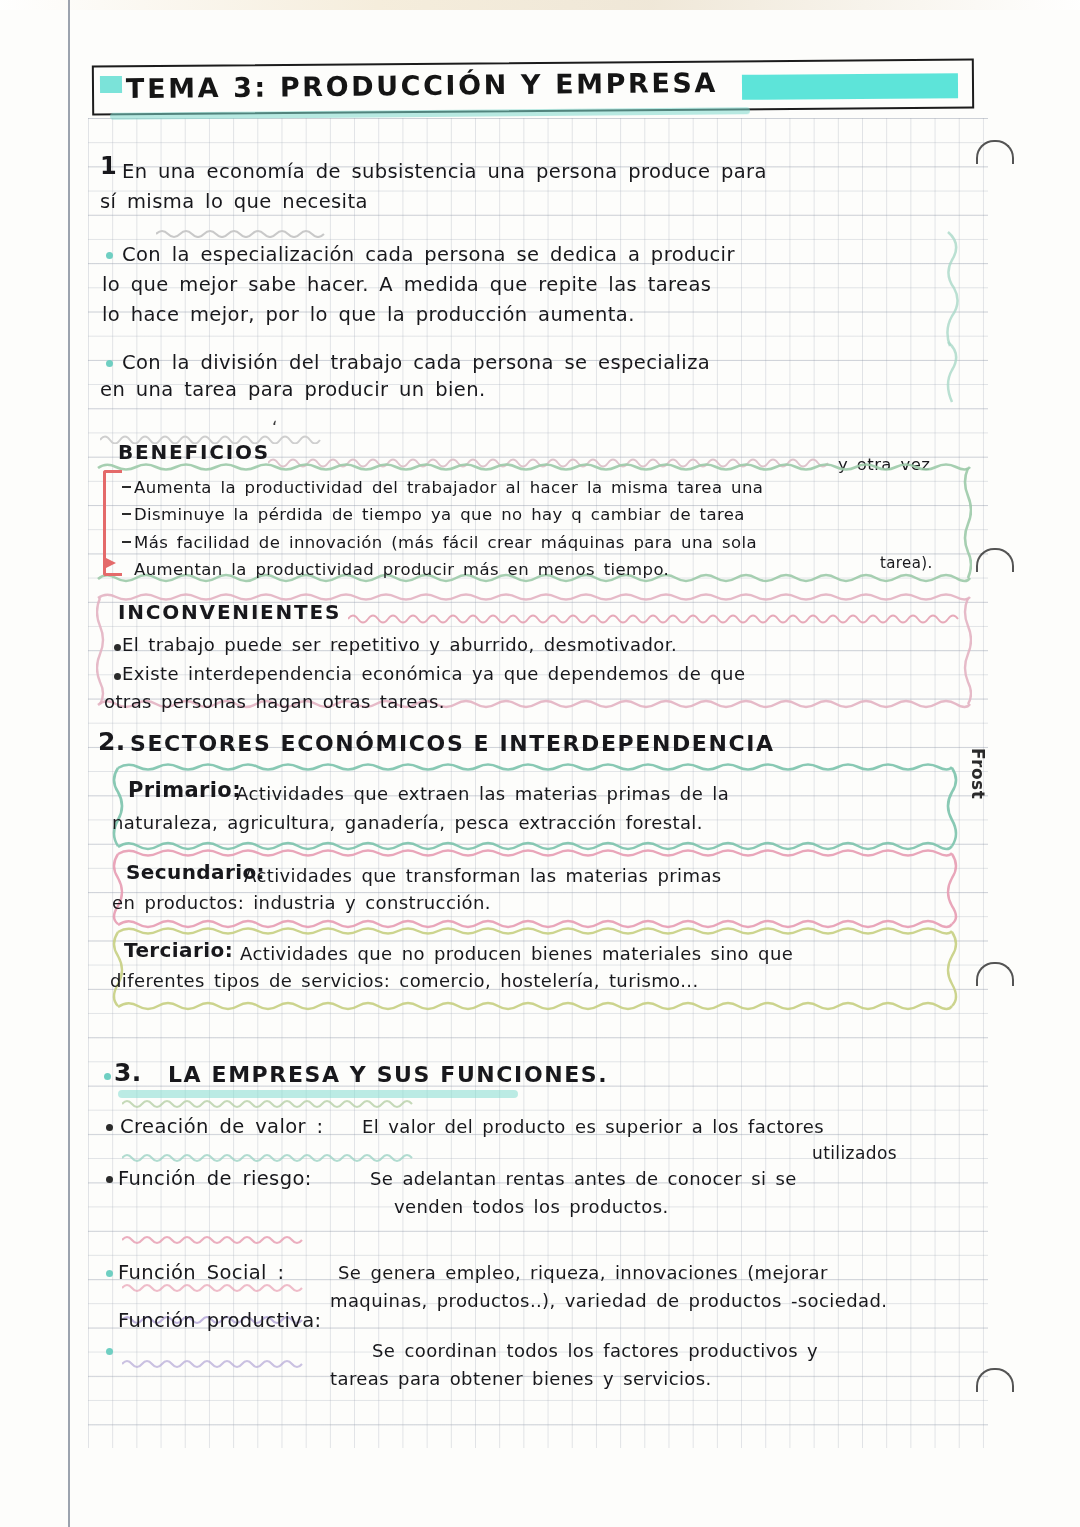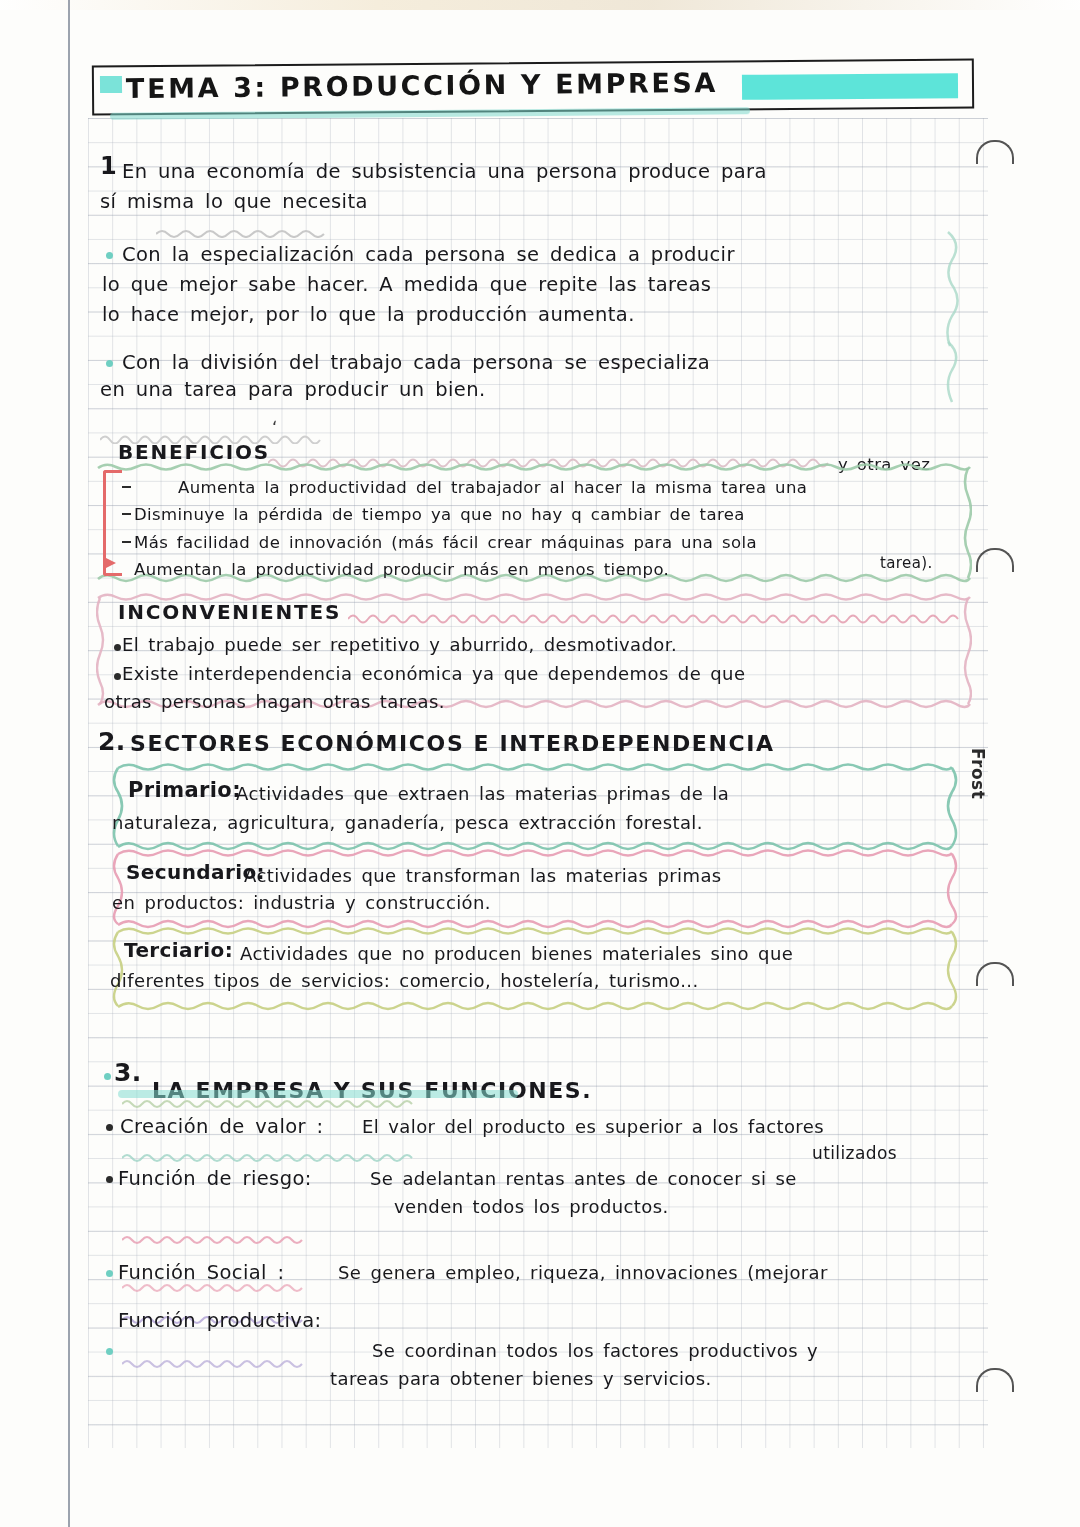--- a/index.html
+++ b/index.html
@@ -301,21 +301,21 @@
   <svg class="box-wave" style="left:96px;top:462px;" width="876" height="122" viewBox="0 0 876 122" preserveAspectRatio="none">
     <path d="M2 6 Q10 0 20 5 T40 5 T60 5 T80 5 T100 5 T120 5 T140 5 T160 5 T180 5 T200 5 T220 5 T240 5 T260 5 T280 5 T300 5 T320 5 T340 5 T360 5 T380 5 T400 5 T420 5 T440 5 T460 5 T480 5 T500 5 T520 5 T540 5 T560 5 T580 5 T600 5 T620 5 T640 5 T660 5 T680 5 T700 5 T720 5 T740 5 T760 5 T780 5 T800 5 T820 5 T840 5 T860 5 T874 5" fill="none" stroke="#9ccaa8" stroke-width="2.6" opacity=".9"></path>
     <path d="M2 117 Q10 110 20 116 T40 116 T60 116 T80 116 T100 116 T120 116 T140 116 T160 116 T180 116 T200 116 T220 116 T240 116 T260 116 T280 116 T300 116 T320 116 T340 116 T360 116 T380 116 T400 116 T420 116 T440 116 T460 116 T480 116 T500 116 T520 116 T540 116 T560 116 T580 116 T600 116 T620 116 T640 116 T660 116 T680 116 T700 116 T720 116 T740 116 T760 116 T780 116 T800 116 T820 116 T840 116 T860 116 T874 116" fill="none" stroke="#9ccaa8" stroke-width="2.6" opacity=".9"></path>
     <path d="M872 6 Q866 20 872 34 Q878 48 872 62 Q866 76 872 90 Q878 102 872 116" fill="none" stroke="#9ccaa8" stroke-width="2.6" opacity=".9"></path>
   </svg>
 
   <div id="ben-bracket"></div>
   <div id="ben-arrow"></div>
 
   <div class="dash" style="left:122px;top:486px;"></div>
-  <div class="hw small-txt" style="left:134px;top:475px;margin-left:44px;">Aumenta la productividad del trabajador al hacer la misma tarea una</div>
+  <div class="hw small-txt" style="left:134px;top:475px;">Aumenta la productividad del trabajador al hacer la misma tarea una</div>
 
   <div class="dash" style="left:122px;top:513px;"></div>
   <div class="hw small-txt" style="left:134px;top:502px;">Disminuye la pérdida de tiempo ya que no hay q cambiar de tarea</div>
 
   <div class="dash" style="left:122px;top:541px;"></div>
   <div class="hw small-txt" style="left:134px;top:530px;">Más facilidad de innovación (más fácil crear máquinas para una sola</div>
 
   <div class="hw small-txt" style="left:880px;top:550px;font-size:15px;">tarea).</div>
 
   <div class="hw small-txt" style="left:122px;top:557px;margin-left:12px;">Aumentan la productividad producir más en menos tiempo.</div>
@@ -372,21 +372,21 @@
     <path d="M14 6 Q6 18 14 30 Q22 44 14 58 Q6 72 14 80" fill="none" stroke="#c6cf82" stroke-width="2.4" opacity=".9"></path>
     <path d="M848 6 Q856 18 848 30 Q840 44 848 58 Q856 72 848 80" fill="none" stroke="#c6cf82" stroke-width="2.4" opacity=".9"></path>
   </svg>
 
   <div class="hw" style="left:124px;top:938px;font-size:20px;font-weight:600;">Terciario:</div>
   <div class="hw small-txt" style="left:240px;top:941px;font-size:18px;">Actividades que no producen bienes materiales sino que</div>
   <div class="hw small-txt" style="left:110px;top:968px;font-size:18px;">diferentes tipos de servicios: comercio, hostelería, turismo...</div>
 
   <div class="bullet b-teal" style="left:104px;top:1073px;"></div>
   <div class="hw sec-num" style="left:114px;top:1058px;">3.</div>
-  <div class="hw sec-title" style="left:152px;top:1062px;margin-top:16px;">LA EMPRESA Y SUS FUNCIONES.</div>
+  <div class="hw sec-title" style="left:168px;top:1062px;">LA EMPRESA Y SUS FUNCIONES.</div>
   <div class="hl-underline" style="left:118px;top:1090px;width:400px;"></div>
 
   <svg class="wave" style="left:122px;top:1098px;" width="300" height="10" viewBox="0 0 300 10">
     <path d="M0 6 Q5 0 10 6 T20 6 T30 6 T40 6 T50 6 T60 6 T70 6 T80 6 T90 6 T100 6 T110 6 T120 6 T130 6 T140 6 T150 6 T160 6 T170 6 T180 6 T190 6 T200 6 T210 6 T220 6 T230 6 T240 6 T250 6 T260 6 T270 6 T280 6 T290 6" fill="none" stroke="#b6cfa8" stroke-width="2" opacity=".8"></path>
   </svg>
   <div class="bullet b-dark" style="left:106px;top:1124px;"></div>
   <div class="hw body-txt" style="left:120px;top:1112px;">Creación de valor :</div>
   <div class="hw small-txt" style="left:362px;top:1114px;font-size:18px;">El valor del producto es superior a los factores</div>
   <div class="hw small-txt" style="left:812px;top:1140px;font-size:17px;">utilizados</div>
 
@@ -397,20 +397,21 @@
   <div class="hw body-txt" style="left:118px;top:1164px;">Función de riesgo:</div>
   <div class="hw small-txt" style="left:370px;top:1166px;font-size:18px;">Se adelantan rentas antes de conocer si se</div>
   <div class="hw small-txt" style="left:394px;top:1194px;font-size:18px;">venden todos los productos.</div>
 
   <svg class="wave" style="left:122px;top:1234px;" width="190" height="10" viewBox="0 0 190 10">
     <path d="M0 6 Q5 0 10 6 T20 6 T30 6 T40 6 T50 6 T60 6 T70 6 T80 6 T90 6 T100 6 T110 6 T120 6 T130 6 T140 6 T150 6 T160 6 T170 6 T180 6" fill="none" stroke="#e8a0b4" stroke-width="2" opacity=".85"></path>
   </svg>
   <div class="bullet b-teal" style="left:106px;top:1270px;"></div>
   <div class="hw body-txt" style="left:118px;top:1258px;">Función Social :</div>
   <div class="hw small-txt" style="left:338px;top:1260px;font-size:18px;">Se genera empleo, riqueza, innovaciones (mejorar</div>
+  <div class="hw small-txt" style="left:330px;top:1288px;font-size:18px;">maquinas, productos..), variedad de productos -sociedad.</div>
   <svg class="wave" style="left:122px;top:1282px;" width="190" height="10" viewBox="0 0 190 10">
     <path d="M0 6 Q5 0 10 6 T20 6 T30 6 T40 6 T50 6 T60 6 T70 6 T80 6 T90 6 T100 6 T110 6 T120 6 T130 6 T140 6 T150 6 T160 6 T170 6 T180 6" fill="none" stroke="#e8a0b4" stroke-width="2" opacity=".7"></path>
   </svg>
 
   <svg class="wave" style="left:122px;top:1314px;" width="190" height="10" viewBox="0 0 190 10">
     <path d="M0 6 Q5 0 10 6 T20 6 T30 6 T40 6 T50 6 T60 6 T70 6 T80 6 T90 6 T100 6 T110 6 T120 6 T130 6 T140 6 T150 6 T160 6 T170 6 T180 6" fill="none" stroke="#b4a6d6" stroke-width="2" opacity=".85"></path>
   </svg>
   <div class="bullet b-teal" style="left:106px;top:1348px;"></div>
   <div class="hw body-txt" style="left:118px;top:1306px;">Función productiva:</div>
   <div class="hw small-txt" style="left:372px;top:1338px;font-size:18px;">Se coordinan todos los factores productivos y</div>

